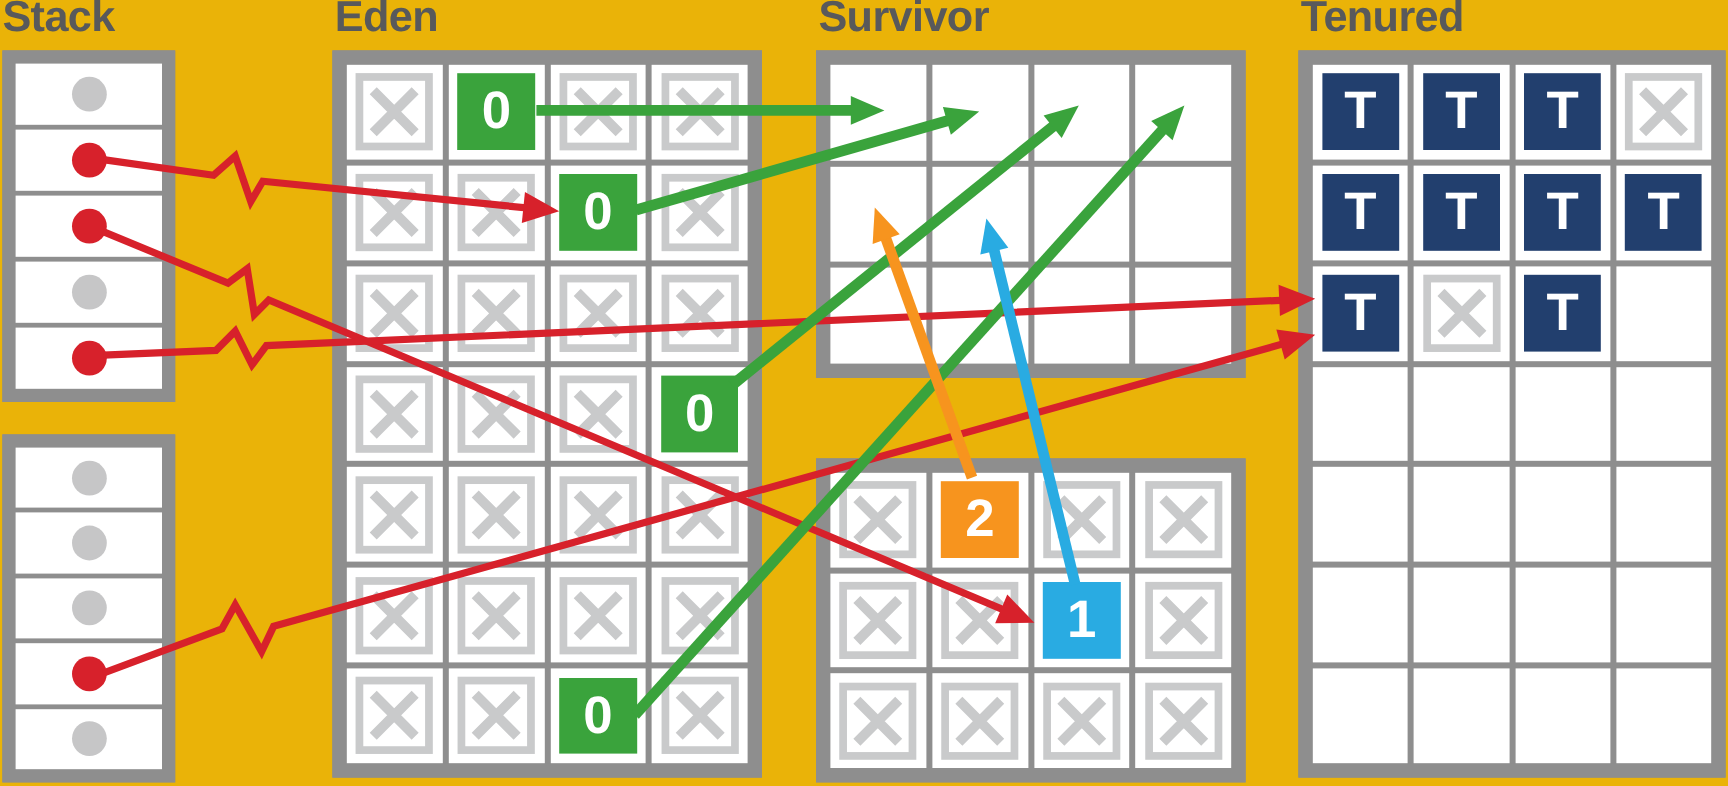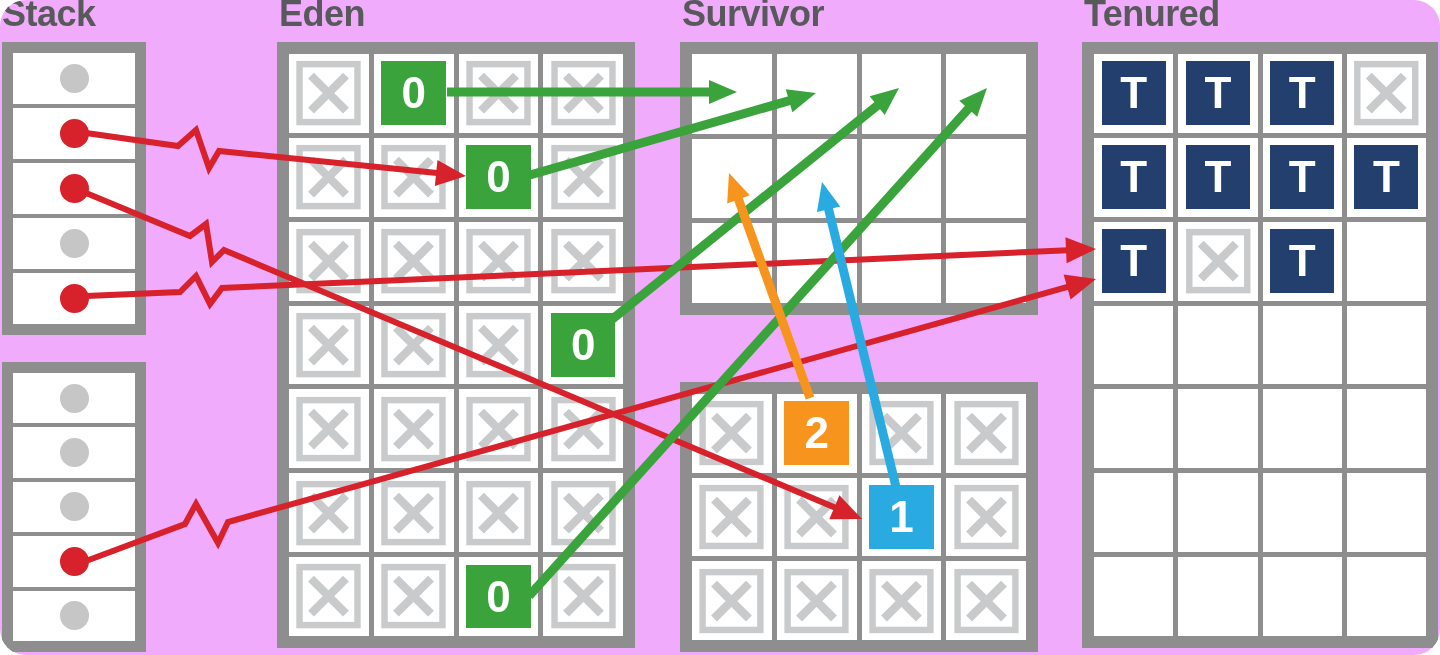--- a/index.html
+++ b/index.html
@@ -1,17 +1,17 @@
 <!DOCTYPE html>
 <html style="--red: #d7212b; --green: #3aa33c; --orange: #f7941e; --blue: #29abe2; --navy: #223f6e; --frame: #8e8e8e; --dead: #c9cacb; --dot_gray: #c6c6c7; --text: #58595b; --white: #ffffff;"><head>
 <meta charset="utf-8">
 <style>
   html,body{margin:0;padding:0;background:#ffffff;}
-  .canvas{position:relative;width:1440px;height:655px;overflow:hidden;background:#f0abfc;
-          font-family:"Liberation Sans",sans-serif;border-radius:26px;}
+  .canvas{position:relative;width:1440px;height:655px;overflow:hidden;background:#eab308;
+          font-family:"Liberation Sans",sans-serif;}
   .title{position:absolute;top:-6px;line-height:40px;font-size:36px;font-weight:bold;
          color:var(--text,#58595b);letter-spacing:-0.5px;}
   .frame{position:absolute;background:var(--frame,#8e8e8e);display:grid;gap:5px;box-sizing:border-box;}
   .frame.stack{border:11px solid var(--frame,#8e8e8e);gap:4px;grid-template-columns:1fr;}
   .frame.grid{border:12px solid var(--frame,#8e8e8e);}
   #stack1{left:2px;top:42px;width:144px;height:293px;grid-template-rows:repeat(5,1fr);}
   #stack2{left:2px;top:362px;width:144px;height:290px;grid-template-rows:repeat(5,1fr);}
   #eden{left:277px;top:42px;width:358px;height:606px;
         grid-template-columns:repeat(4,1fr);grid-template-rows:repeat(7,1fr);}
   #surv1{left:680px;top:42px;width:358px;height:273px;

